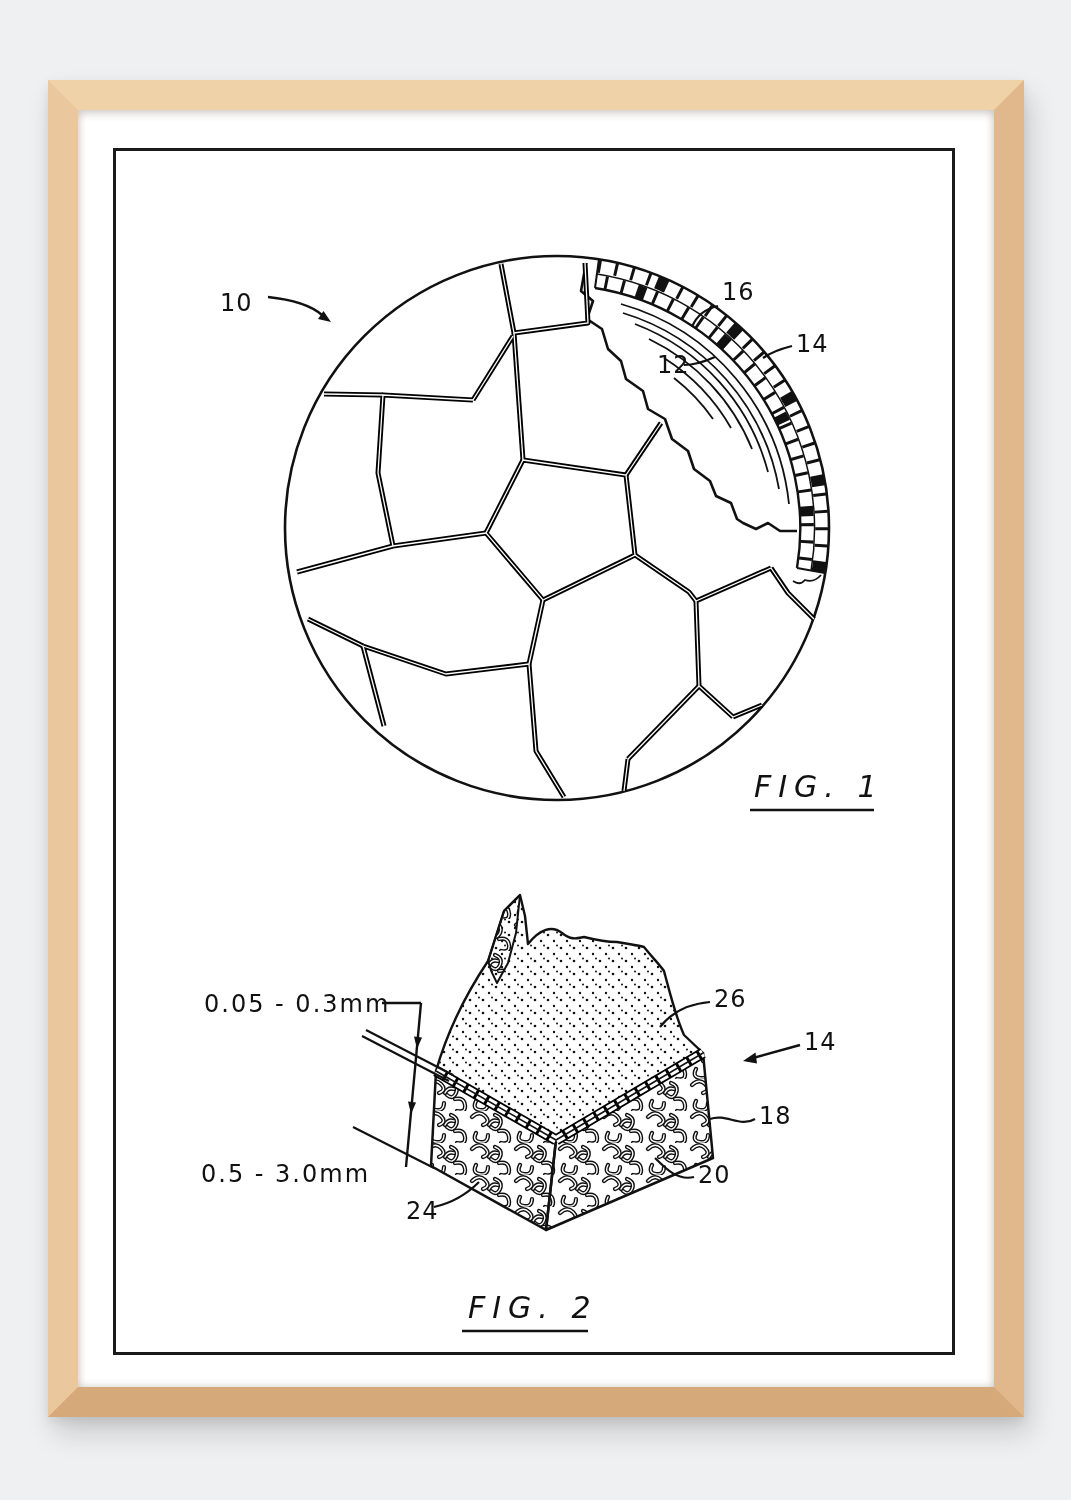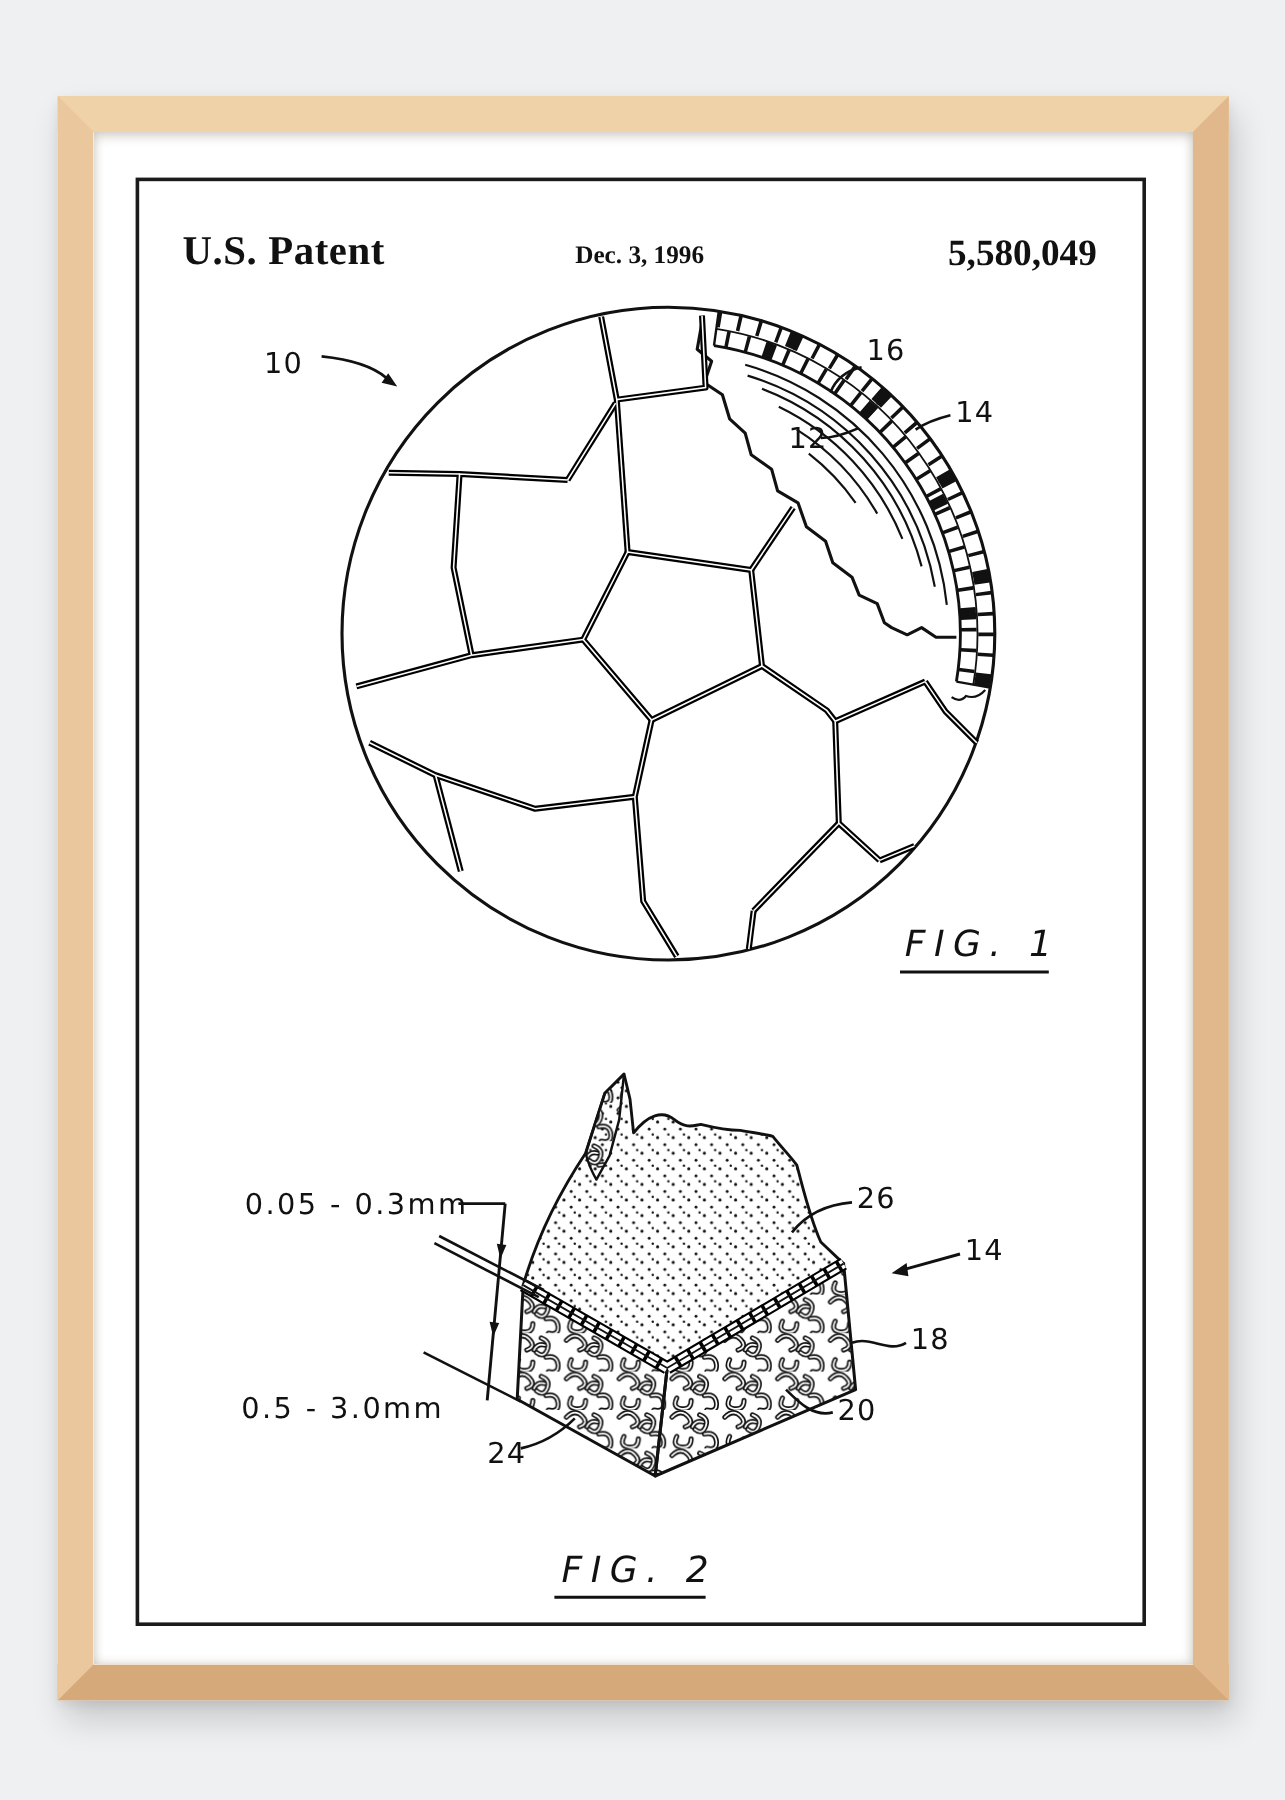--- a/index.html
+++ b/index.html
@@ -50,25 +50,20 @@
     font-family:"DejaVu Sans", sans-serif;font-style:italic;font-size:30px;fill:#111;letter-spacing:7px;font-weight:500;
   }
 </style>
 </head>
 <body>
 
 <div class="frame">
   <div class="paper">
     <div class="plate">
 
-      <div class="header">
-        <div class="title">U.S. Patent</div>
-        <div class="date">Dec. 3, 1996</div>
-        <div class="number">5,580,049</div>
-      </div>
 
       <svg class="drawing" viewBox="0 0 836 1201">
         <defs>
           <pattern id="verm" width="44" height="32" patternUnits="userSpaceOnUse">
             <g fill="none" stroke="#111" stroke-width="4.2" stroke-linecap="round">
               <path d="M4,6 q7,-7 13,-1 t-2,9"></path>
               <path d="M27,4 q8,3 5,10 t-9,2"></path>
               <path d="M8,22 q-4,8 4,9 q8,1 8,-7"></path>
               <path d="M31,20 q9,-2 10,6 t-8,6"></path>
               <path d="M21,14 q3,-6 9,-4"></path>

